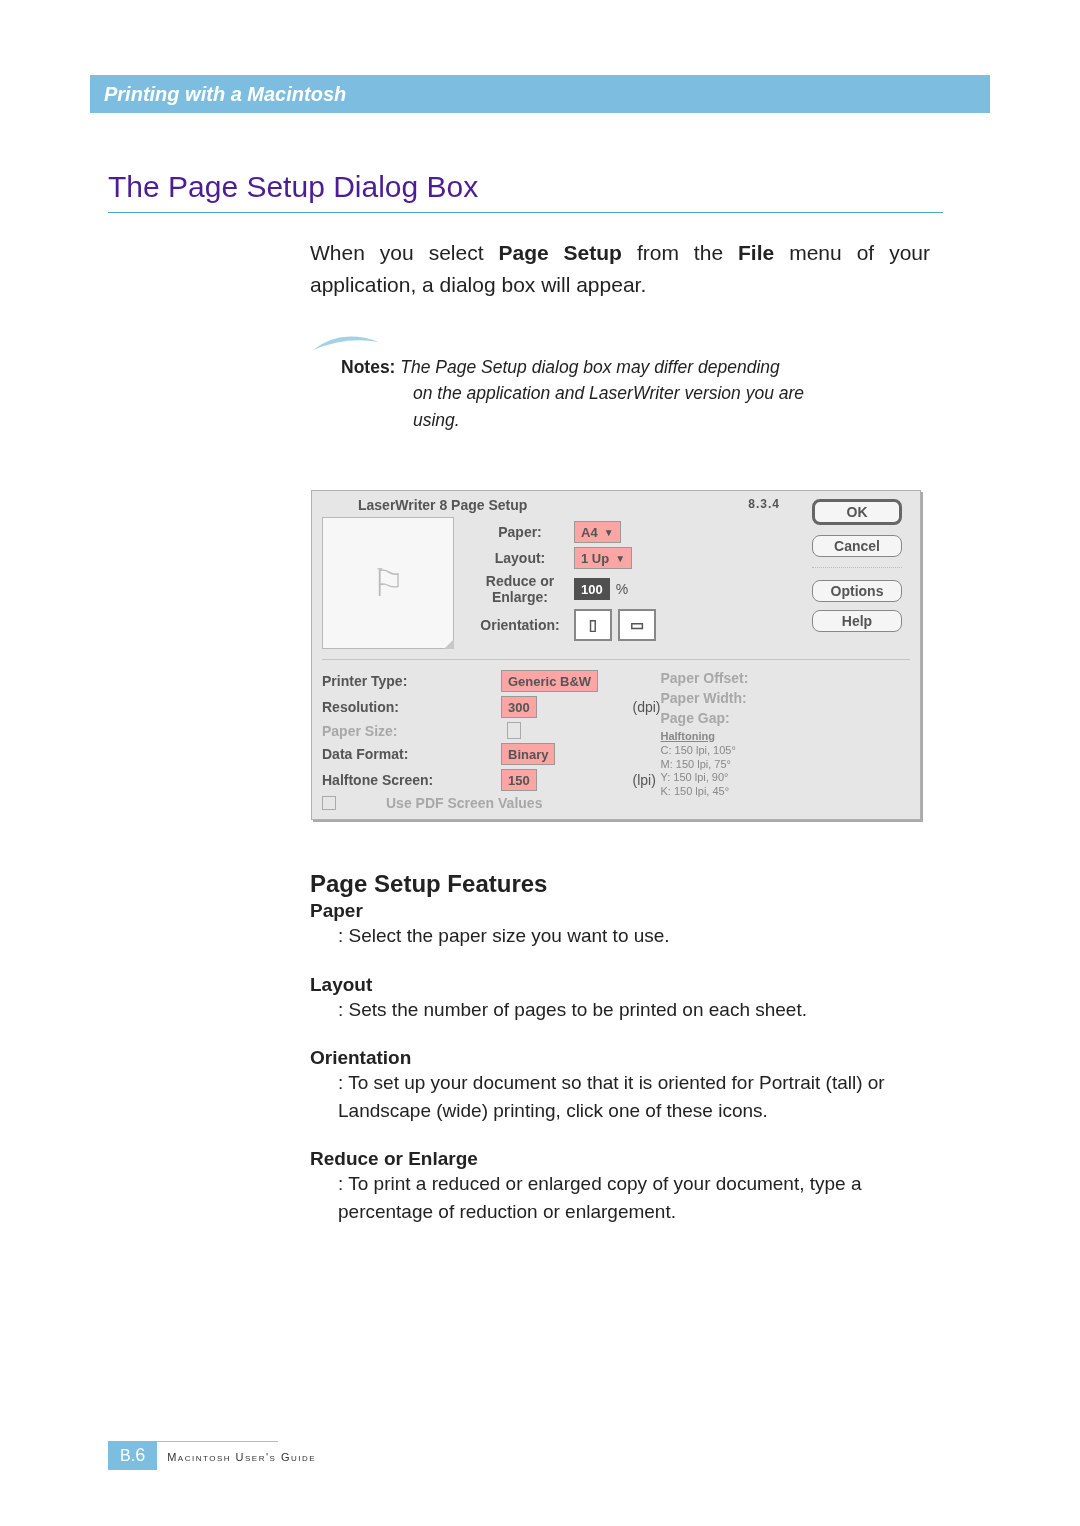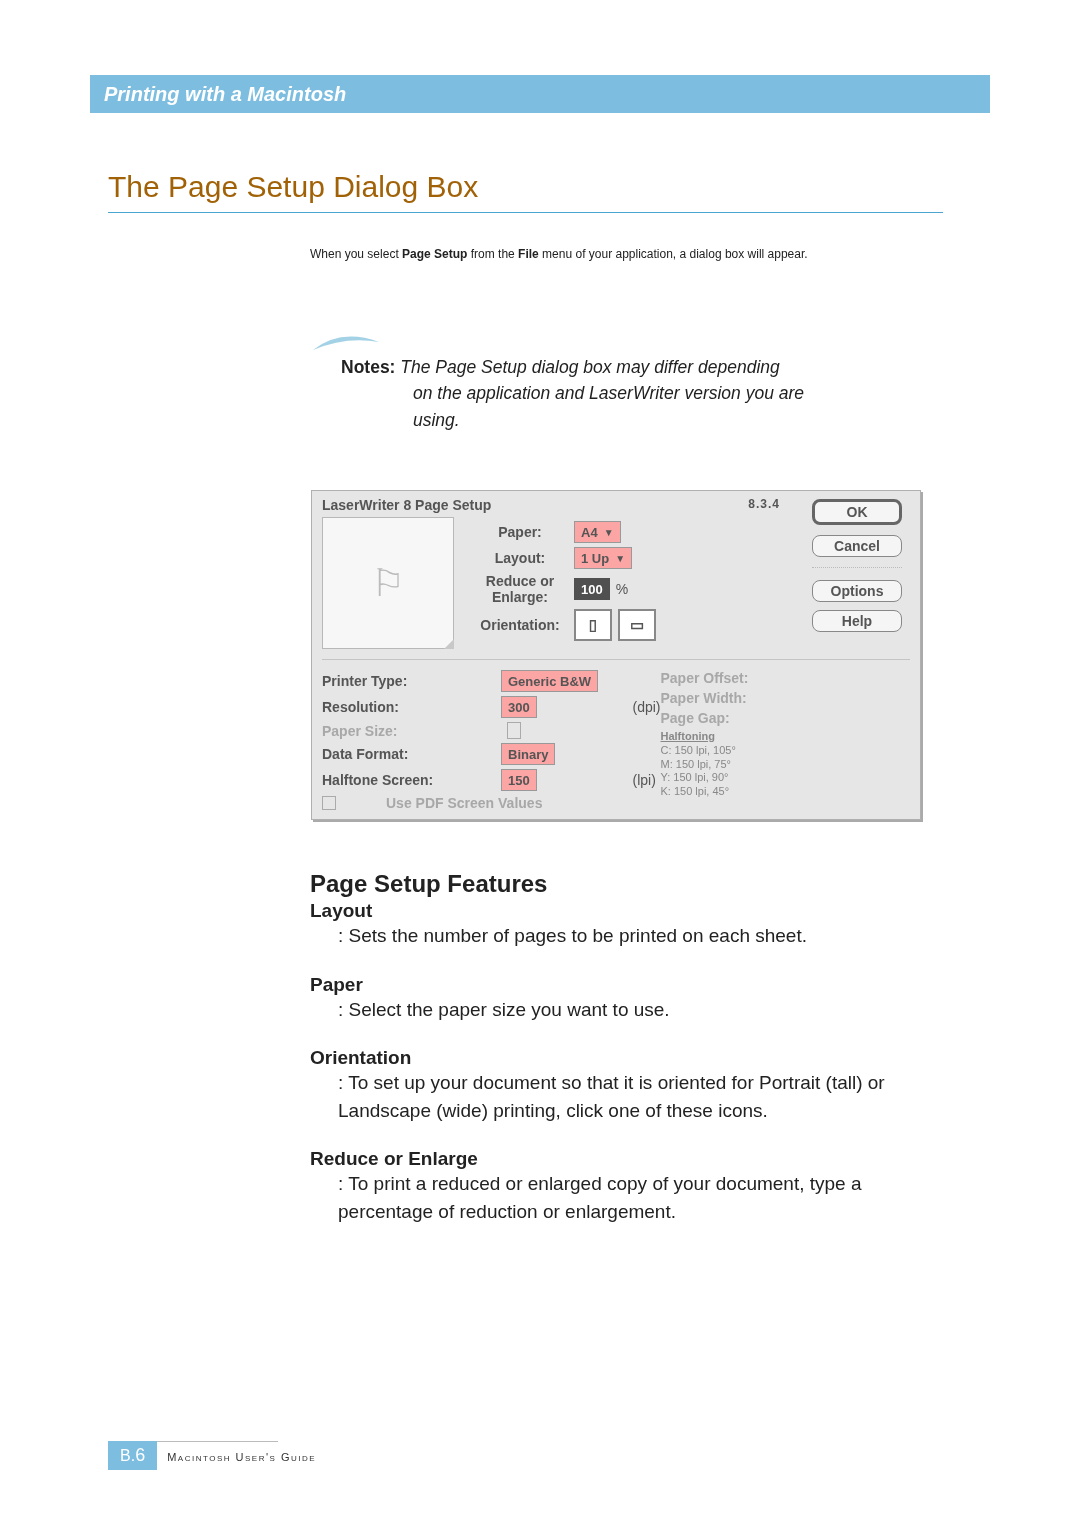--- a/index.html
+++ b/index.html
@@ -34,37 +34,37 @@
     font-size: 20px;
     font-family: Verdana, sans-serif;
     font-style: italic;
   }
   .title {
     position: absolute;
     left: 108px;
     top: 170px;
     font-family: Arial, Helvetica, sans-serif;
     font-size: 30px;
-    color: #a16207;
+    color: #4c1d95;
     font-weight: normal;
   }
   .title-rule {
     position: absolute;
     left: 108px;
     top: 212px;
     width: 835px;
     height: 0;
     border-top: 1px solid #4aa6d0;
   }
   .intro {
     position: absolute;
     left: 310px;
-    top: 245px;
+    top: 237px;
     width: 620px;
-    font-size: 12px;
+    font-size: 21px;
     line-height: 1.5;
     text-align: justify;
   }
   .notes-wrap {
     position: absolute;
     left: 335px;
     top: 354px;
     width: 600px;
     margin-left: 6px;
   }
@@ -100,21 +100,21 @@
     font-family: "Chicago", "Geneva", Arial, sans-serif;
     font-size: 14px;
     color: #555;
     box-sizing: border-box;
   }
   .dialog-title-row {
     display: flex;
     padding: 6px 10px 4px 10px;
     font-weight: bold;
   }
-  .dialog-title { flex: 0 0 auto; }
+  .dialog-title { flex: 0 0 auto; margin-left: 36px; }
   .dialog-version { margin-left: auto; margin-right: 130px; font-size: 12px; letter-spacing: 1px;}
   .upper {
     display: flex;
     padding: 0 10px 8px 10px;
   }
   .preview {
     width: 130px;
     height: 130px;
     background: #f7f7f7;
     border: 1px solid #b8b8b8;
@@ -370,26 +370,26 @@
           <span>K: 150 lpi, 45°</span>
         </div>
       </div>
     </div>
   </div>
 
   <div class="features">
     <h2>Page Setup Features</h2>
 
     <div class="feature">
+      <div class="flabel">Paper</div>
+      <div class="fdesc">: Select the paper size you want to use.</div>
+    </div>
+    <div class="feature">
       <div class="flabel">Layout</div>
       <div class="fdesc">: Sets the number of pages to be printed on each sheet.</div>
-    </div>
-    <div class="feature">
-      <div class="flabel">Paper</div>
-      <div class="fdesc">: Select the paper size you want to use.</div>
     </div>
     <div class="feature">
       <div class="flabel">Orientation</div>
       <div class="fdesc">: To set up your document so that it is oriented for Portrait (tall) or Landscape (wide) printing, click one of these icons.</div>
     </div>
     <div class="feature">
       <div class="flabel">Reduce or Enlarge</div>
       <div class="fdesc">: To print a reduced or enlarged copy of your document, type a percentage of reduction or enlargement.</div>
     </div>
   </div>

